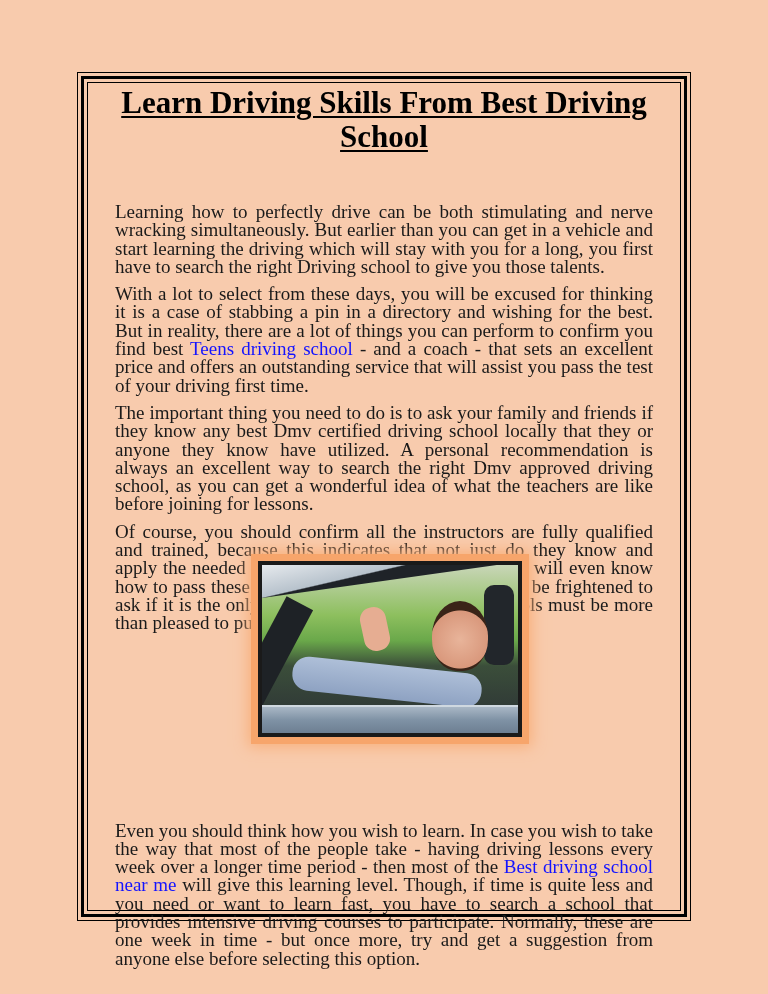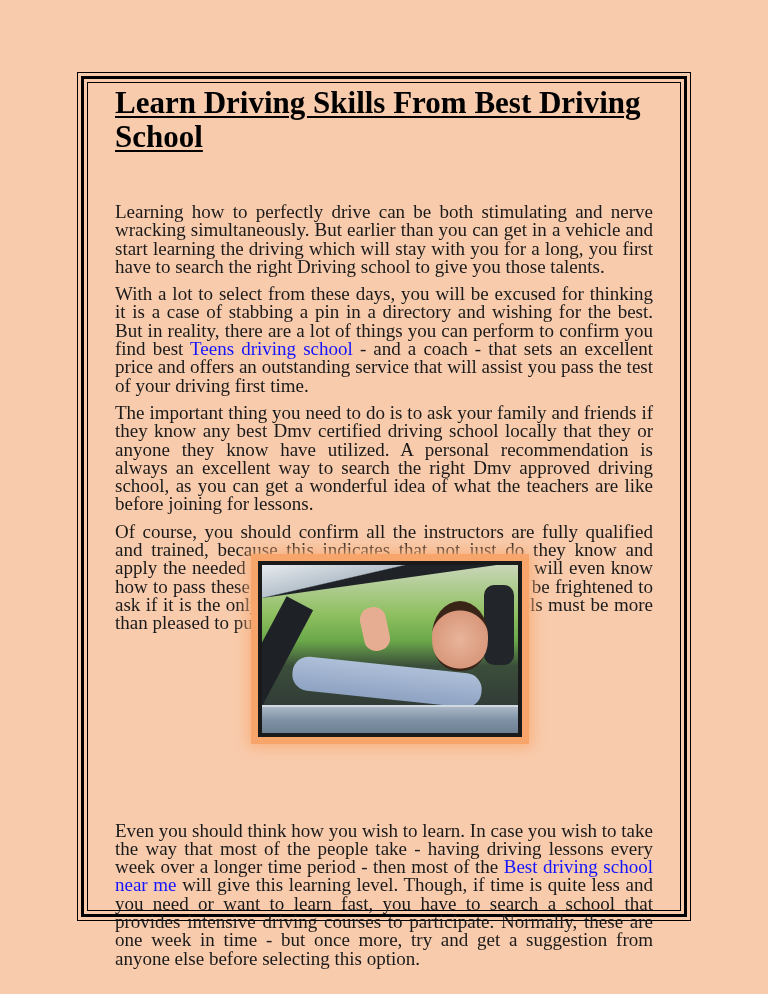--- a/index.html
+++ b/index.html
@@ -44,21 +44,21 @@
       box-sizing: border-box;
     }
     .content {
       position: absolute;
       left: 115px;
       top: 86px;
       width: 538px;
     }
     .title {
       margin: 0;
-      text-align: left;
+      text-align: center;
       font-family: "Liberation Serif", "DejaVu Serif", serif;
       font-weight: bold;
       font-size: 31px;
       line-height: 34px;
       text-decoration: underline;
       text-decoration-thickness: 2px;
       text-underline-offset: 3px;
       color: #000;
     }
     .body-text {

